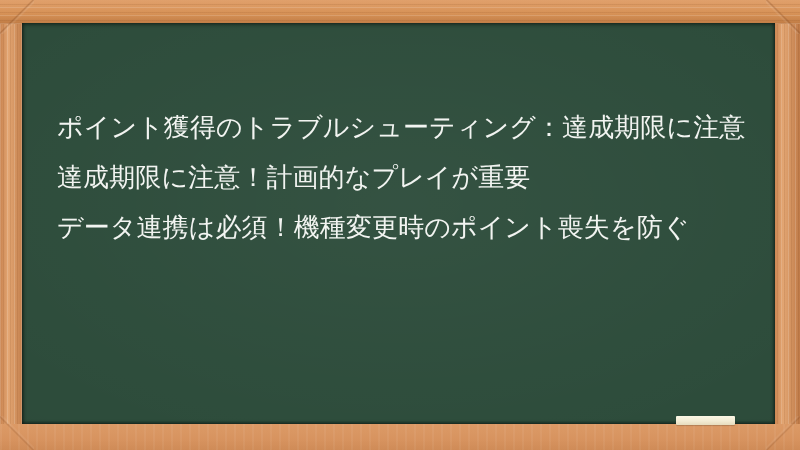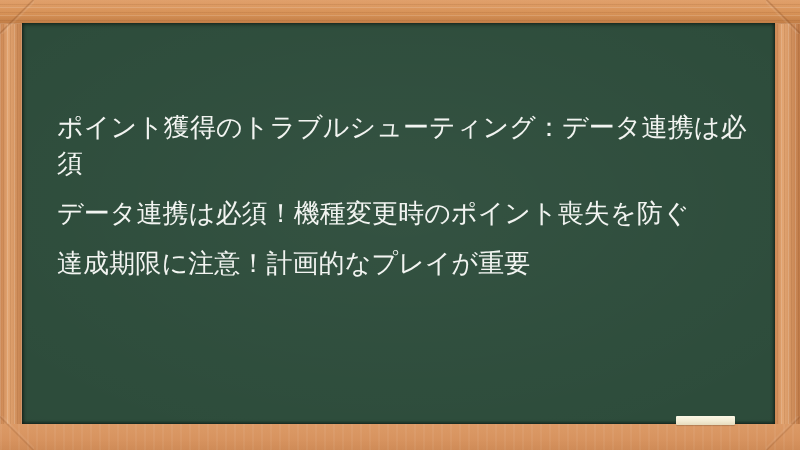--- a/index.html
+++ b/index.html
@@ -167,22 +167,22 @@
     <div class="miter miter-tl"></div>
     <div class="miter miter-tr"></div>
     <div class="miter miter-bl"></div>
     <div class="miter miter-br"></div>
   </div>
 
   <div class="board">
 
 
     <ul class="bullet-list">
-      <li class="bullet-item">ポイント獲得のトラブルシューティング：データ連携は必須</li>
+      <li class="bullet-item">ポイント獲得のトラブルシューティング：達成期限に注意</li>
+      <li class="bullet-item">達成期限に注意！計画的なプレイが重要</li>
       <li class="bullet-item">データ連携は必須！機種変更時のポイント喪失を防ぐ</li>
-      <li class="bullet-item">達成期限に注意！計画的なプレイが重要</li>
     </ul>
 
   </div>
 
   <div class="chalk"></div>
 
 </div>
 
 </body></html>

